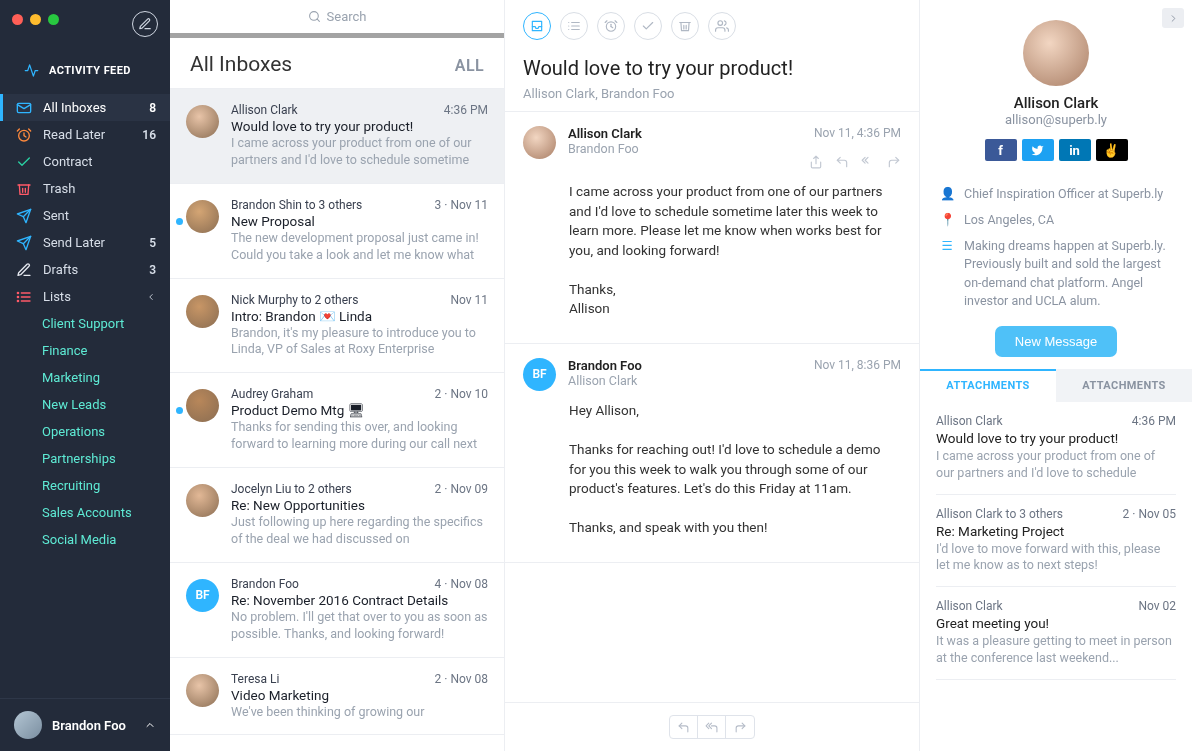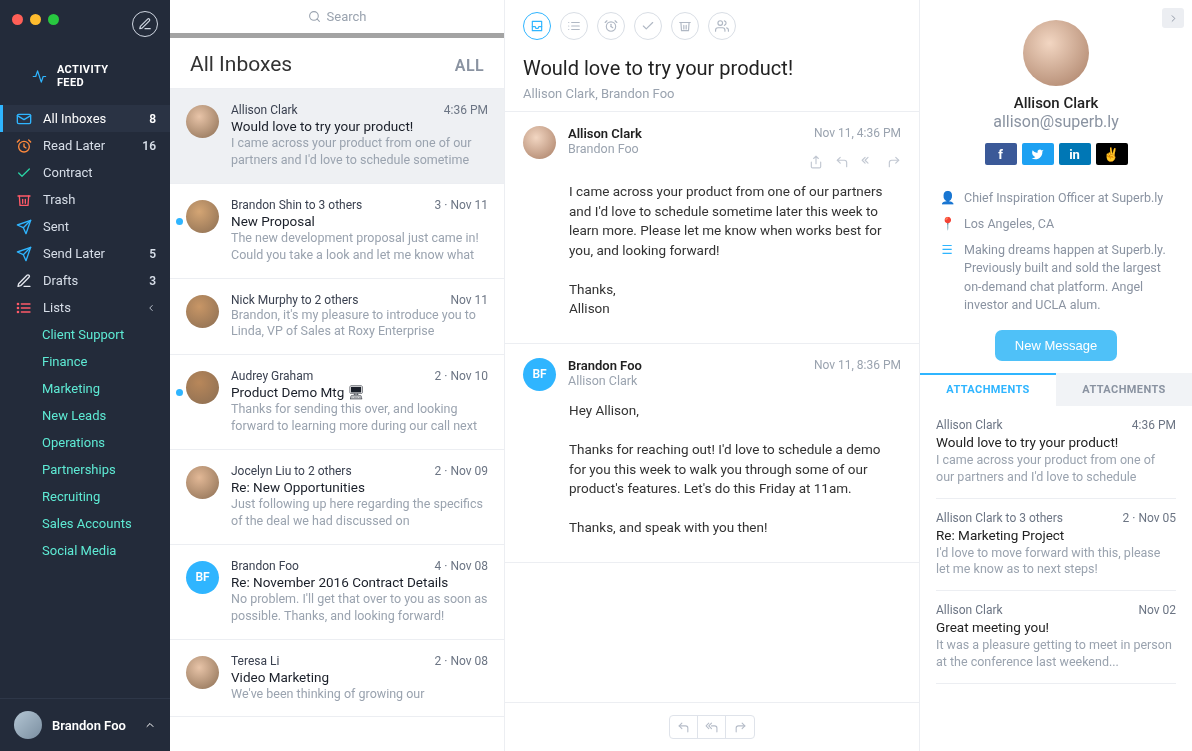--- a/index.html
+++ b/index.html
@@ -4,21 +4,21 @@
   <style>
     *{box-sizing:border-box;margin:0;padding:0}
     body{font-family:-apple-system,BlinkMacSystemFont,"Segoe UI",Roboto,sans-serif;font-size:13px;color:#333;background:#fff;width:1192px;height:751px;overflow:hidden;display:flex;position:relative}
     
     .sidebar{width:170px;background:#232b3a;color:#a8b2c1;display:flex;flex-direction:column;flex-shrink:0}
     .traffic{display:flex;gap:7px;padding:14px 12px 10px}
     .traffic span{width:11px;height:11px;border-radius:50%}
     .tr-red{background:#ff5f57}.tr-yel{background:#febc2e}.tr-grn{background:#28c840}
     .compose{position:absolute;left:132px;top:11px;width:26px;height:26px;border:1.5px solid #cfd6e1;border-radius:50%;display:flex;align-items:center;justify-content:center;color:#cfd6e1}
     .compose svg{width:14px;height:14px}
-    .feed{display:flex;align-items:center;gap:10px;font-size:11px;font-weight:700;letter-spacing:.4px;padding:28px 32px 16px;color:#fff}
+    .feed{display:flex;align-items:center;gap:10px;font-size:11px;font-weight:700;letter-spacing:.4px;padding:28px 24px 16px;color:#fff}
     .nav-item{display:flex;align-items:center;height:27px;padding:0 14px 0 16px;cursor:pointer;color:#d7dee8}
     .nav-item.active{background:#2a3344;color:#fff;box-shadow:inset 3px 0 0 #2fb5ff}
     .nav-item .icon{width:16px;height:16px;display:flex;align-items:center;justify-content:center;margin-right:11px}
     .nav-item .label{flex:1;font-size:13px}
     .nav-item .count{font-size:12px;font-weight:600}
     .nav-sub .nav-item{padding-left:42px;color:#5eead4;font-size:13px}
     .user-foot{margin-top:auto;display:flex;align-items:center;padding:12px 14px;gap:10px;border-top:1px solid #2e3748;color:#fff;font-weight:600}
     .ava-s{width:28px;height:28px;border-radius:50%;background:linear-gradient(135deg,#b4c6d4,#7a8ea0)}
     
     .col-list{width:335px;border-right:1px solid #eceef2;display:flex;flex-direction:column;background:#fff;flex-shrink:0}
@@ -58,21 +58,21 @@
     .reply-bar{display:flex;justify-content:center;padding:12px 0;border-top:1px solid #eceef2}
     .reply-bar .btns{display:flex;border:1px solid #dfe3ea;border-radius:4px;overflow:hidden}
     .reply-bar .btns span{width:28px;height:22px;display:flex;align-items:center;justify-content:center;color:#b5bcc8;border-right:1px solid #dfe3ea}
     .reply-bar .btns span:last-child{border-right:none}
     
     .col-info{flex:1;background:#fff;display:flex;flex-direction:column;position:relative}
     .col-info .hide{position:absolute;right:8px;top:8px;width:22px;height:20px;background:#eceef2;border-radius:3px;display:flex;align-items:center;justify-content:center;color:#8a93a1}
     .profile{padding:20px 16px 8px;text-align:center}
     .profile .ava-lg{width:66px;height:66px;border-radius:50%;margin:0 auto 8px}
     .profile .name{font-size:15px;font-weight:500;color:#222}
-    .profile .email{color:#8a93a1;font-size:16px}
+    .profile .email{color:#8a93a1;font-size:13px}
     .socials{display:flex;justify-content:center;gap:5px;margin:12px 0}
     .socials span{width:32px;height:22px;border-radius:2px;display:flex;align-items:center;justify-content:center;color:#fff;font-size:13px;font-weight:700}
     .info-line{display:flex;gap:10px;padding:4px 20px;font-size:12.5px;color:#8a93a1;line-height:1.45}
     .info-line .ic{color:#2fb5ff;width:14px;flex-shrink:0;text-align:center}
     .btn-new{display:block;margin:12px auto;background:#4fc1f8;color:#fff;border:none;padding:8px 20px;border-radius:7px;font-size:13px;cursor:pointer}
     .tabs{display:flex}
     .tab{flex:1;text-align:center;padding:10px 0;font-size:11px;font-weight:700;letter-spacing:.4px;color:#8a93a1;background:#f1f3f6;cursor:pointer}
     .tab.active{color:#2fb5ff;background:#fff;box-shadow:inset 0 -2px 0 #fff, inset 0 2px 0 #2fb5ff}
     .inter{padding:0 16px;overflow:auto}
     .inter .it{padding:12px 0;border-bottom:1px solid #eceef2}
@@ -259,20 +259,21 @@
           <div class="prev">The new development proposal just came in! Could you take a look and let me know what</div>
         </div>
       </div>
       <div class="thread">
         <div class="ava" style="background:radial-gradient(circle at 40% 35%,#c89666,#8a6d52)"></div>
         <div class="meta">
           <div class="row1">
             <span class="from">Nick Murphy to 2 others</span>
             <span>Nov 11</span>
           </div>
+          <div class="subj">Intro: Brandon 💌 Linda</div>
           <div class="prev">Brandon, it's my pleasure to introduce you to Linda, VP of Sales at Roxy Enterprise</div>
         </div>
       </div>
       <div class="thread">
         <span class="dot"></span>
         <div class="ava" style="background:radial-gradient(circle at 40% 35%,#b8875a,#8a6d52)"></div>
         <div class="meta">
           <div class="row1">
             <span class="from">Audrey Graham</span>
             <span>2  ·  Nov 10</span>

